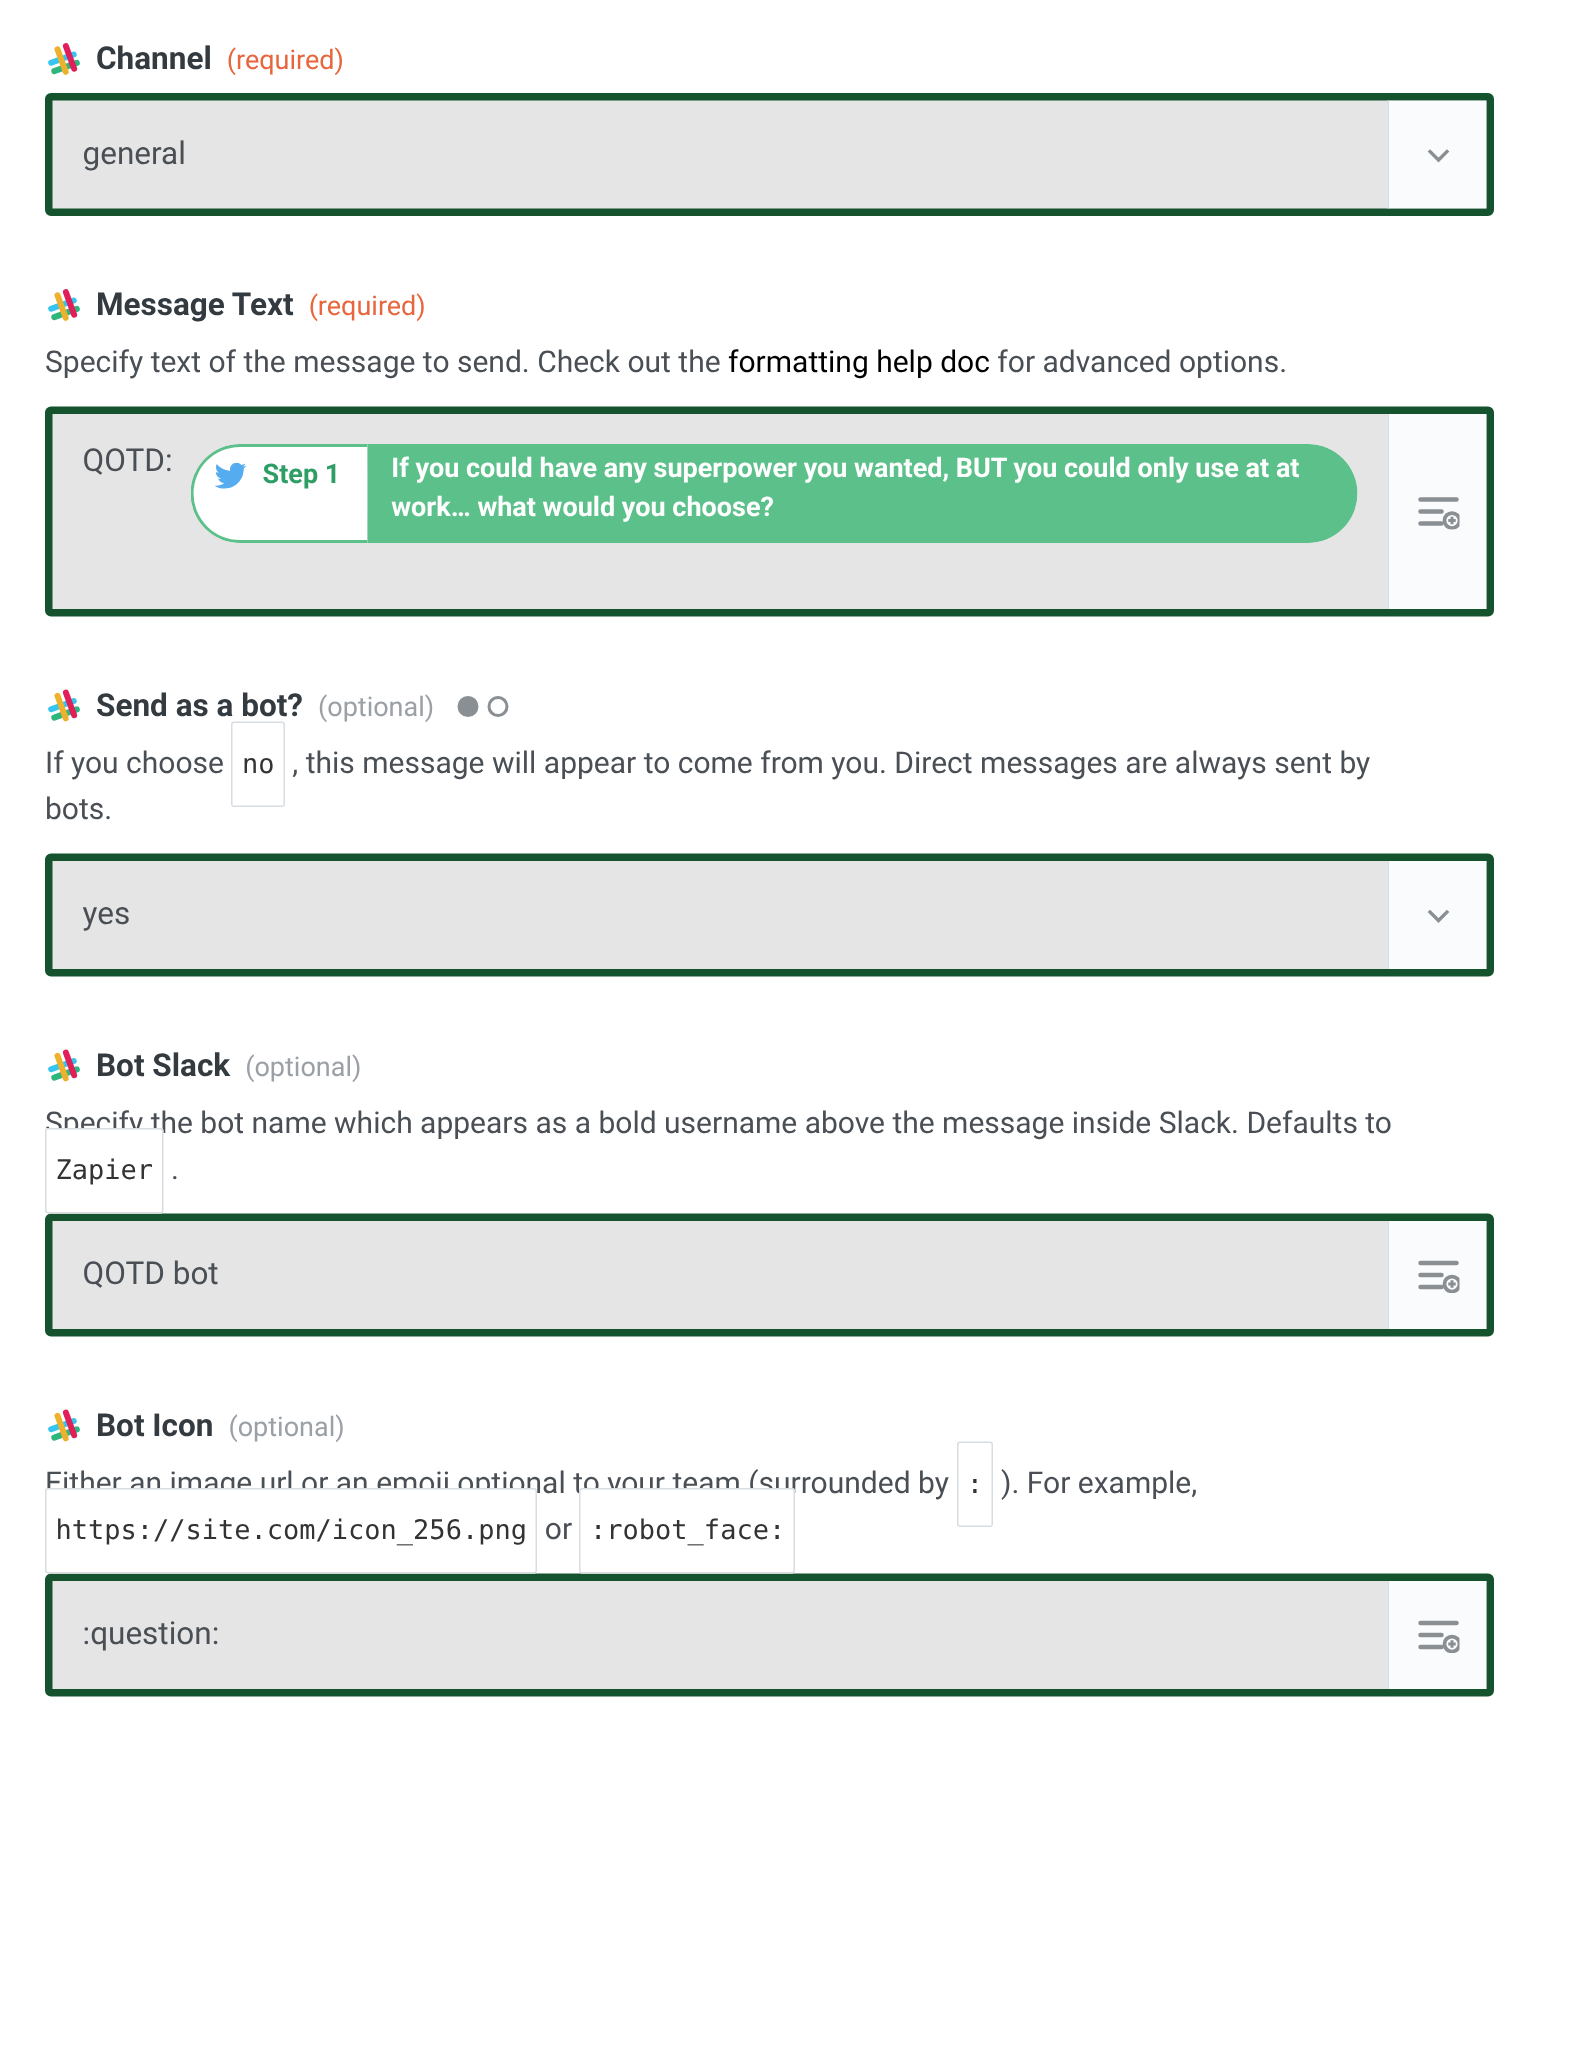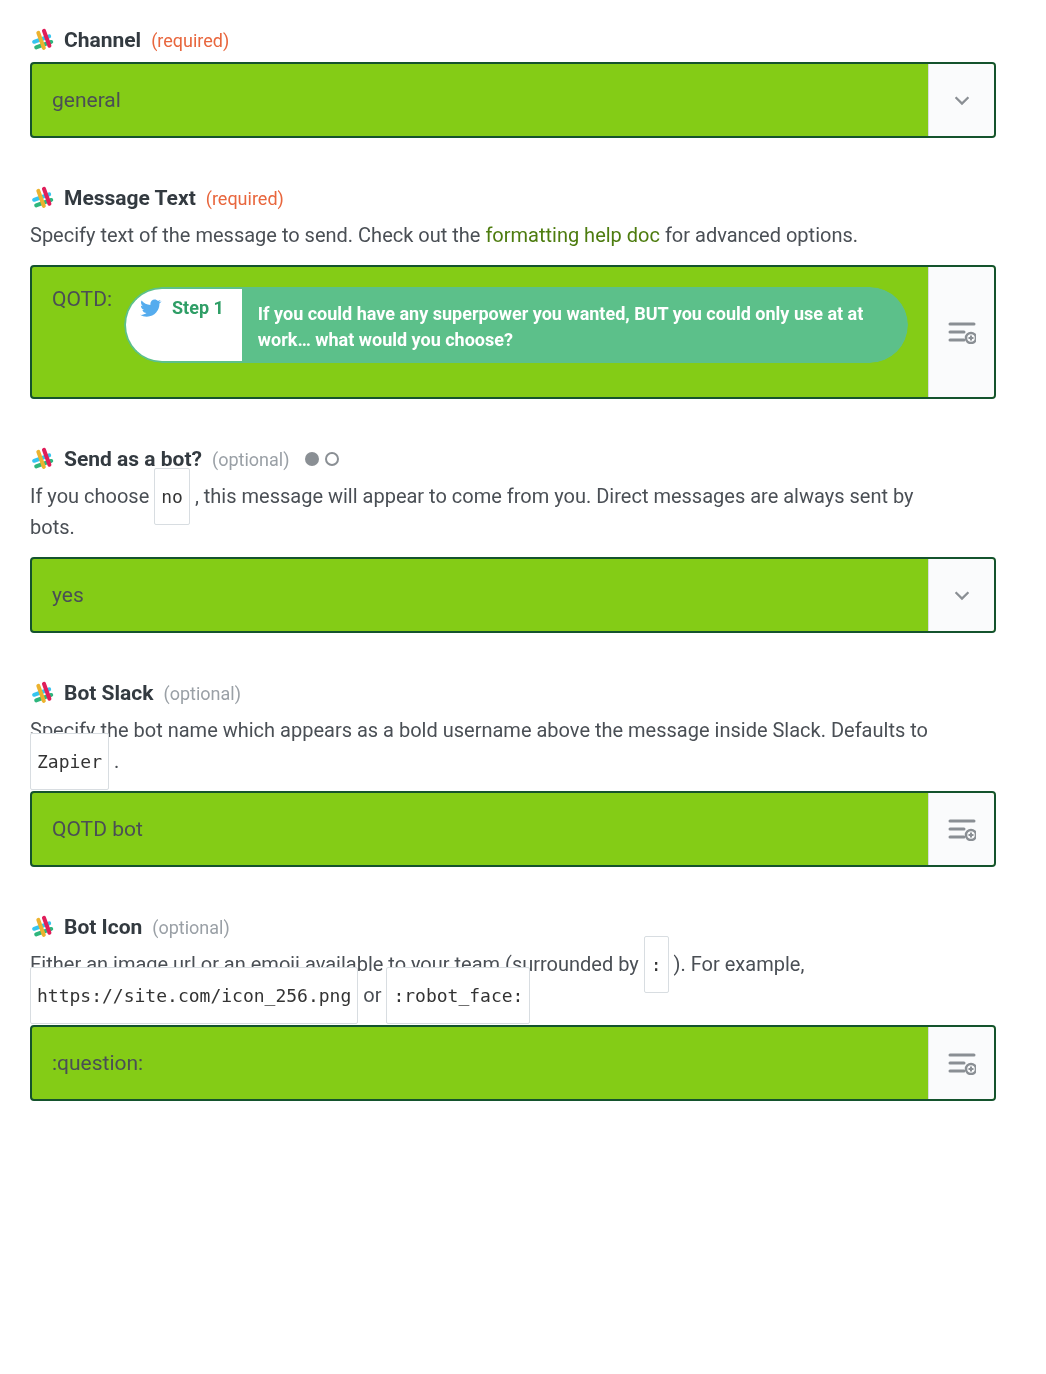--- a/index.html
+++ b/index.html
@@ -48,37 +48,37 @@
   }
   .radio-filled { background: #8a8f94; }
   .radio-empty { border: 2px solid #8a8f94; background: #fff; }
   .field-desc {
     font-size: 20px;
     line-height: 1.55;
     color: #4a4f55;
     margin: 4px 0 14px 0;
     max-width: 900px;
   }
-  .field-desc a { color: #4d7c0f; text-decoration: none; }
+  .field-desc a { color: #000000; text-decoration: none; }
   code.inline {
     font-family: ui-monospace, SFMono-Regular, Menlo, Consolas, monospace;
     font-size: 18px;
     border: 1px solid #d8dde1;
     padding: 17px 6px;
     border-radius: 2px;
     background: #fff;
     color: #333;
   }
 
   .input-row {
     display: flex;
-    border: 2px solid #14532d;
+    border: 5px solid #14532d;
     border-radius: 4px;
     overflow: hidden;
-    background: #84cc16;
+    background: #e5e5e5;
   }
   .input-main {
     flex: 1;
     min-height: 72px;
     padding: 18px 20px;
     font-size: 21px;
     color: #4a4f55;
     display: flex;
     align-items: center;
   }
@@ -119,21 +119,21 @@
     font-weight: 700;
     font-size: 18px;
   }
   .tw-icon { width: 22px; height: 22px; fill: #55acee; }
   .pill-right {
     background: #5cc08a;
     color: #fff;
     font-weight: 700;
     font-size: 18px;
     line-height: 1.45;
-    padding: 14px 20px 10px 16px;
+    padding: 4px 20px 10px 16px;
     border-radius: 0 40px 40px 0;
     flex: 1;
     display: flex; align-items: center;
   }
   .qotd-line { font-size: 21px; color: #4a4f55; margin-bottom: 2px;}
 </style>
 </head>
 <body>
 
 <svg width="0" height="0" style="position:absolute">
@@ -259,21 +259,21 @@
 
   <div class="field">
     <div class="field-header">
       <svg class="app-icon" viewBox="0 0 24 24">
           <use href="#slack-icon-g"></use>
         </svg>
       <span class="field-label">Bot Icon</span>
       <span class="opt-tag">(optional)</span>
     </div>
     <div class="field-desc">
-      <span>Either an image url or an emoji available to your team (surrounded by </span><code class="inline">:</code><span> ). For example, </span><code class="inline">https://site.com/icon_256.png</code><span> or </span><code class="inline">:robot_face:</code>
+      <span>Either an image url or an emoji optional to your team (surrounded by </span><code class="inline">:</code><span> ). For example, </span><code class="inline">https://site.com/icon_256.png</code><span> or </span><code class="inline">:robot_face:</code>
     </div>
     <div class="input-row">
       <div class="input-main">:question:</div>
       <div class="input-side">
         <svg class="insert-icon" viewBox="0 0 28 24">
             <use href="#insert-icon-g"></use>
           </svg>
       </div>
     </div>
   </div>

